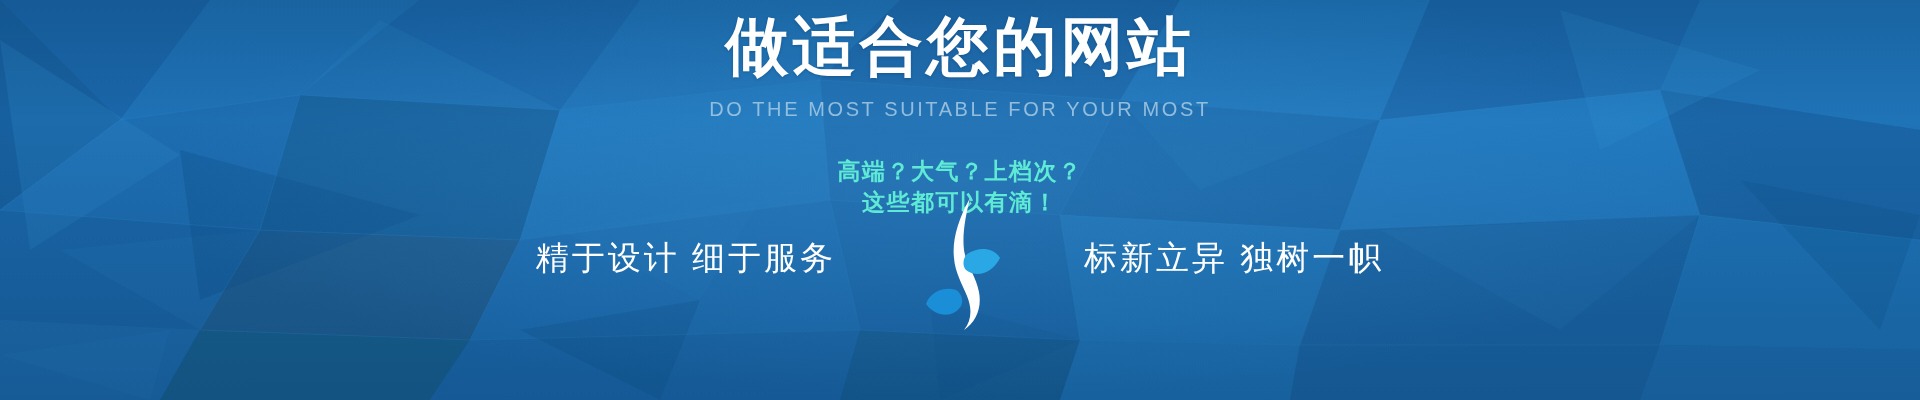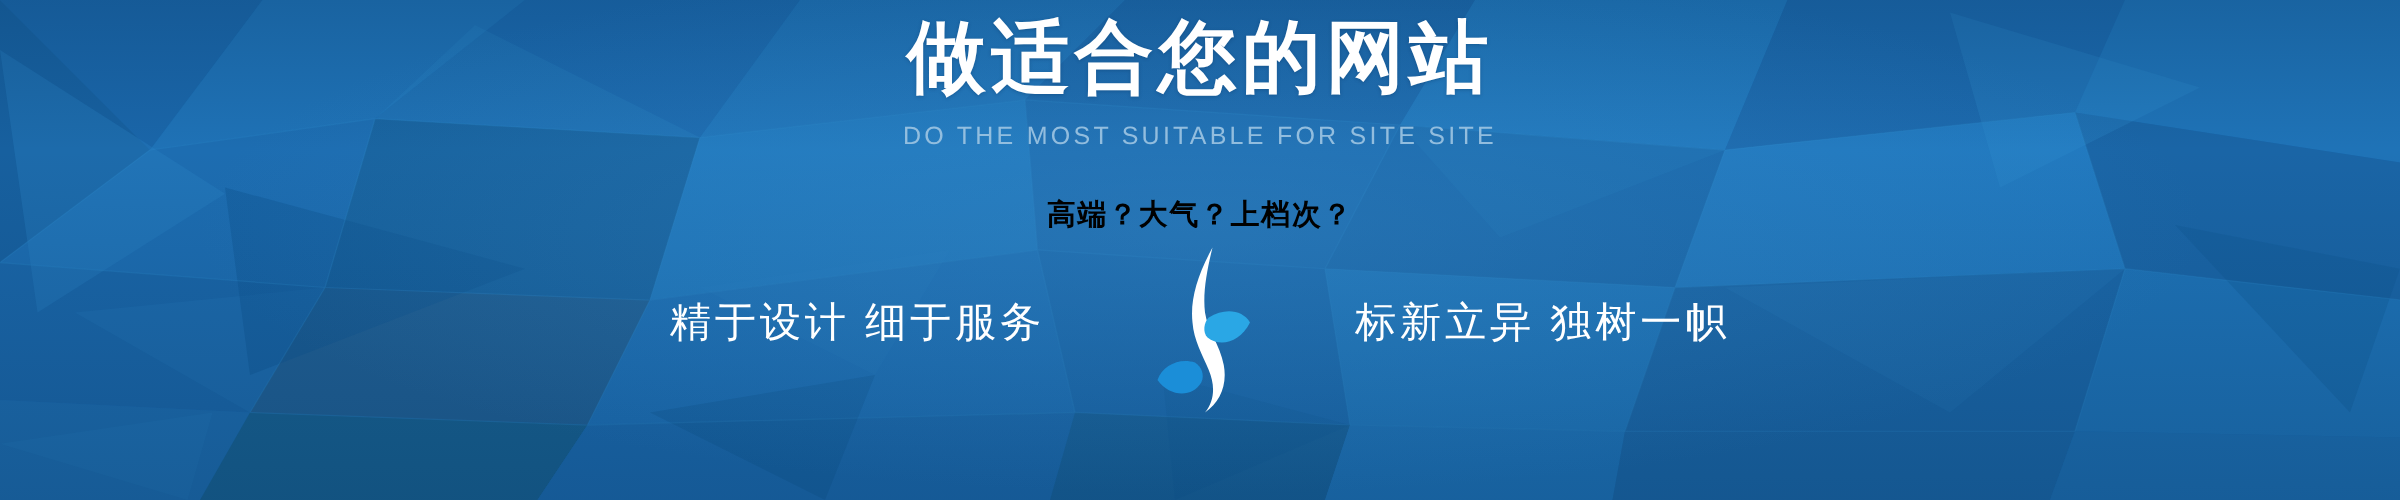--- a/index.html
+++ b/index.html
@@ -54,21 +54,21 @@
     color:#9cc4e2;
     font-size:20px;
     font-weight:400;
     letter-spacing:2.6px;
     white-space:nowrap;
     opacity:0.92;
   }
 
   .tagline {
     margin-top:19px;
-    color:#000000;
+    color:#5eead4;
     font-size:23px;
     font-weight:bold;
     letter-spacing:1.5px;
     line-height:1.35;
     text-align:center;
     white-space:nowrap;
   }
 
   .slogan-row {
     position:absolute;
@@ -163,24 +163,25 @@
       <path d="M260,230 L200,330 M520,240 L470,340 M830,200 L860,330 M1060,215 L1080,340 M1340,230 L1300,345 M1700,215 L1660,345"></path>
     </g>
   </svg>
 
   <div class="bg-vignette"></div>
 
   <div class="content">
 
     <div class="headline">做适合您的网站</div>
 
-    <div class="subtitle">DO THE MOST SUITABLE FOR SITE SITE</div>
+    <div class="subtitle">DO THE MOST SUITABLE FOR YOUR MOST</div>
 
     <div class="tagline">
       <div>高端？大气？上档次？</div>
+      <div>这些都可以有滴！</div>
     </div>
 
   </div>
 
   <div class="slogan-row">
 
     <div class="slogan slogan-left">精于设计  细于服务</div>
 
     <div class="logo-mark">
       <svg viewBox="0 0 104 140">

